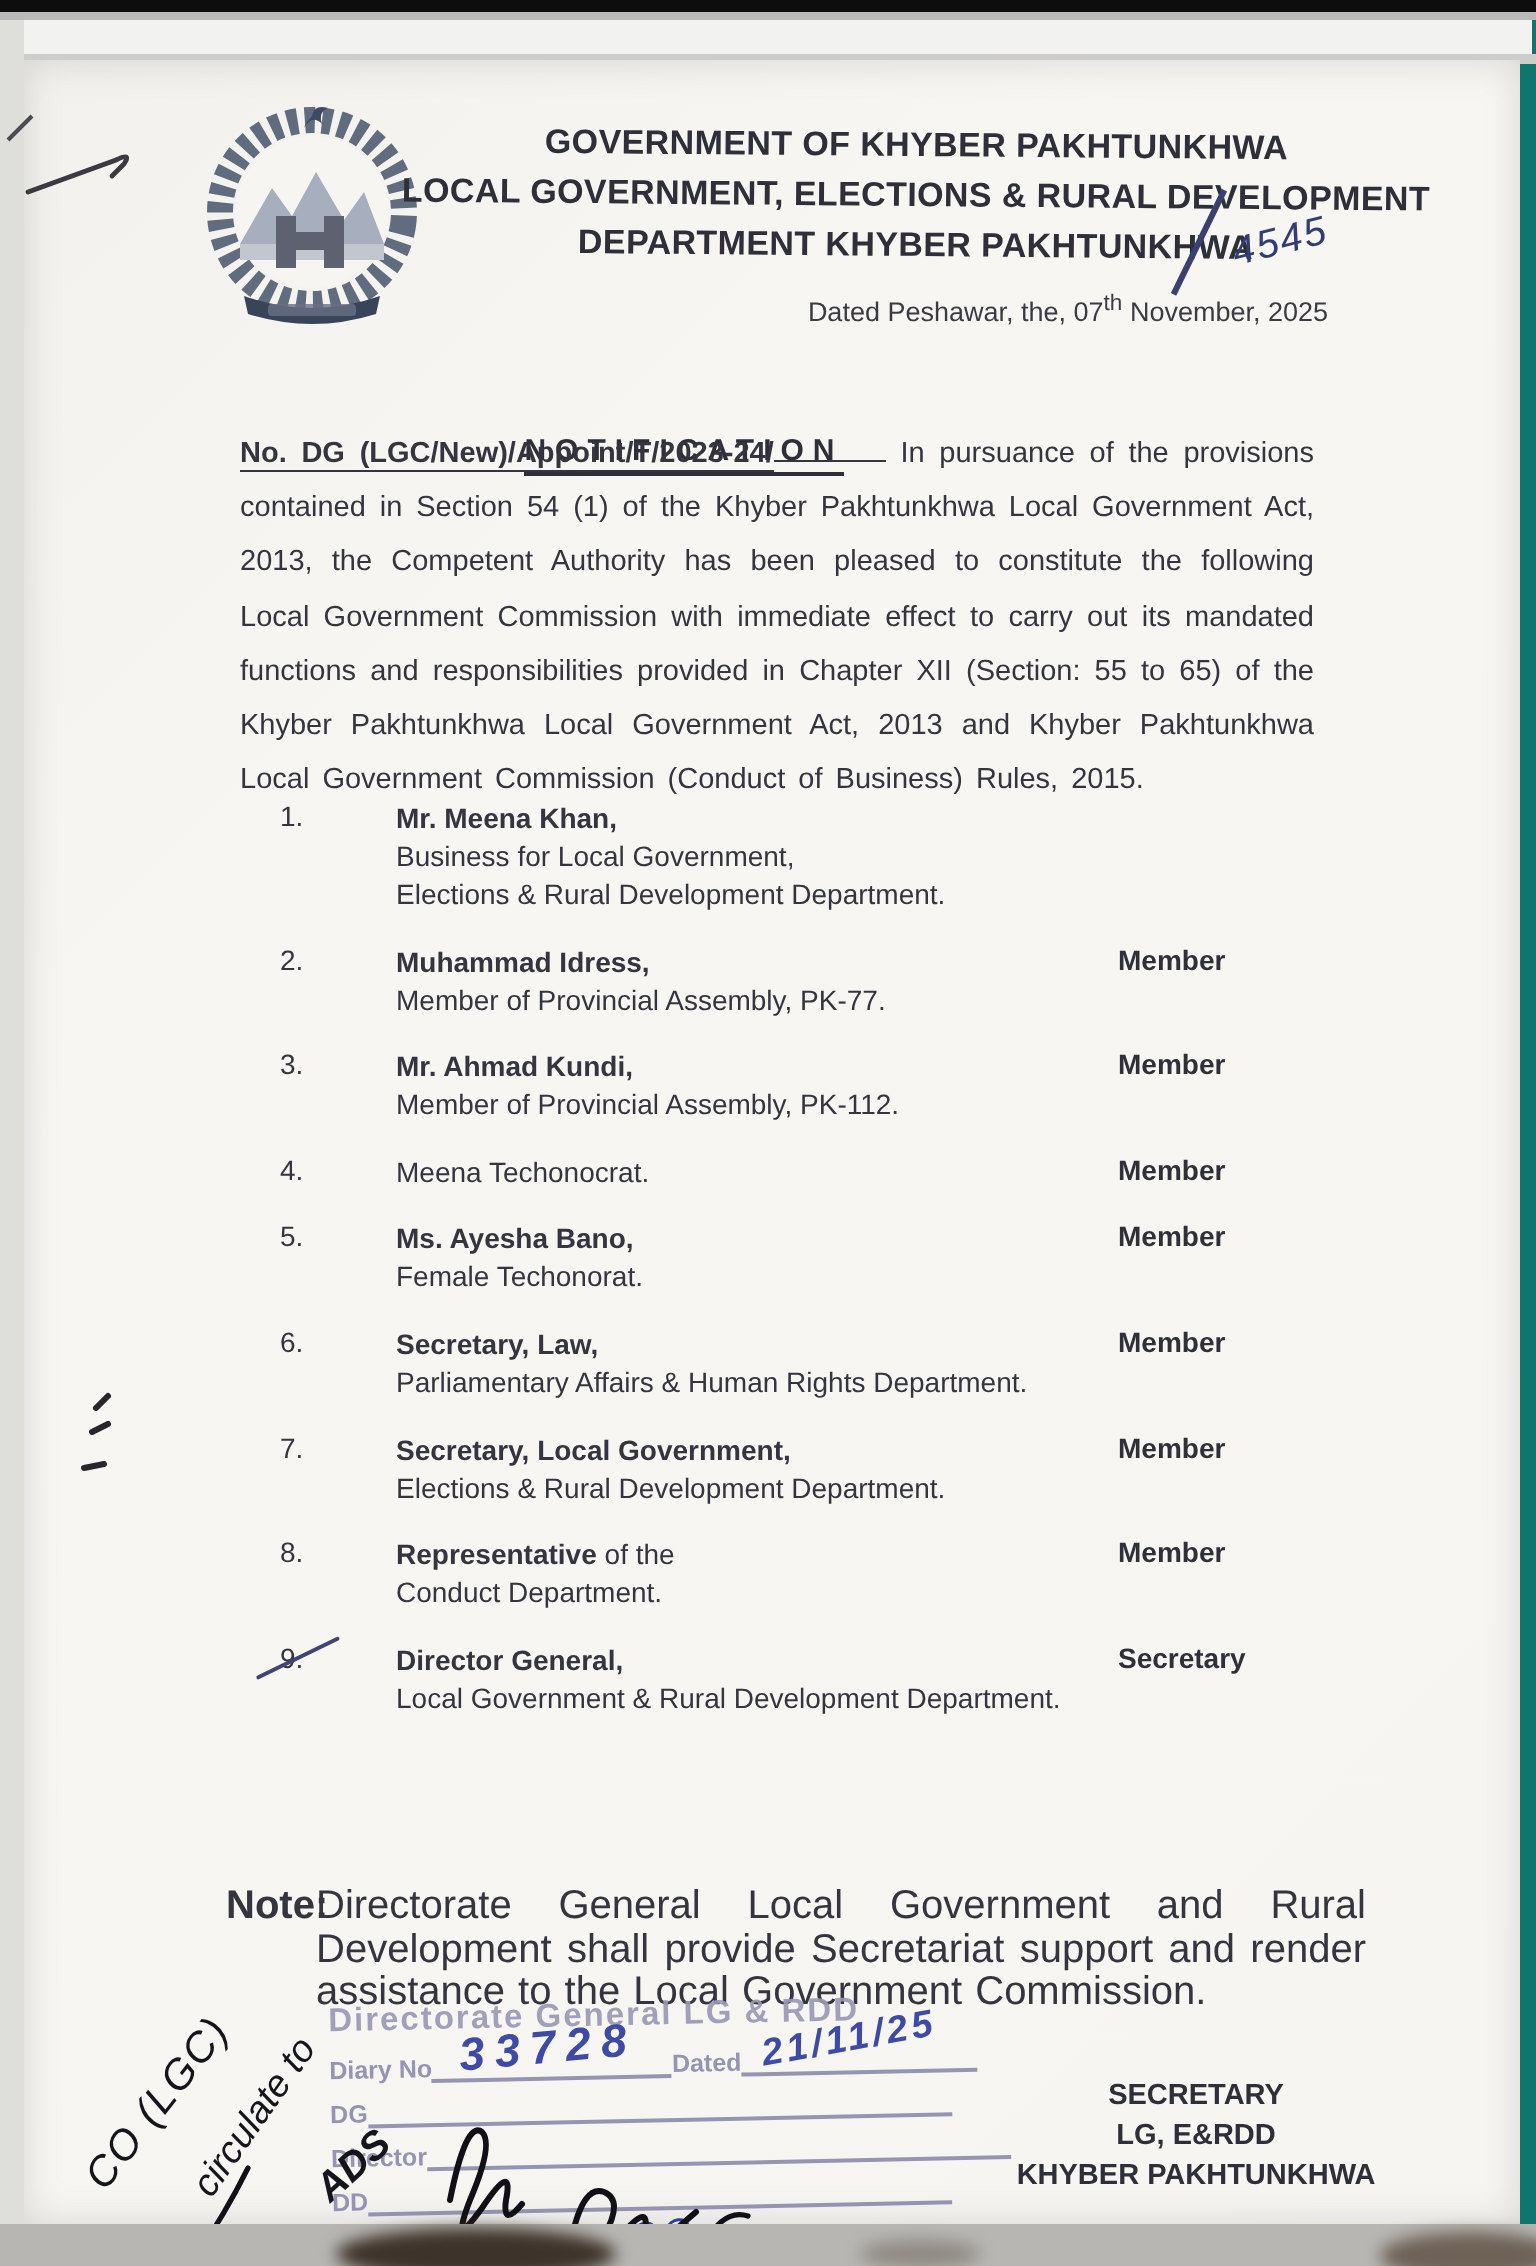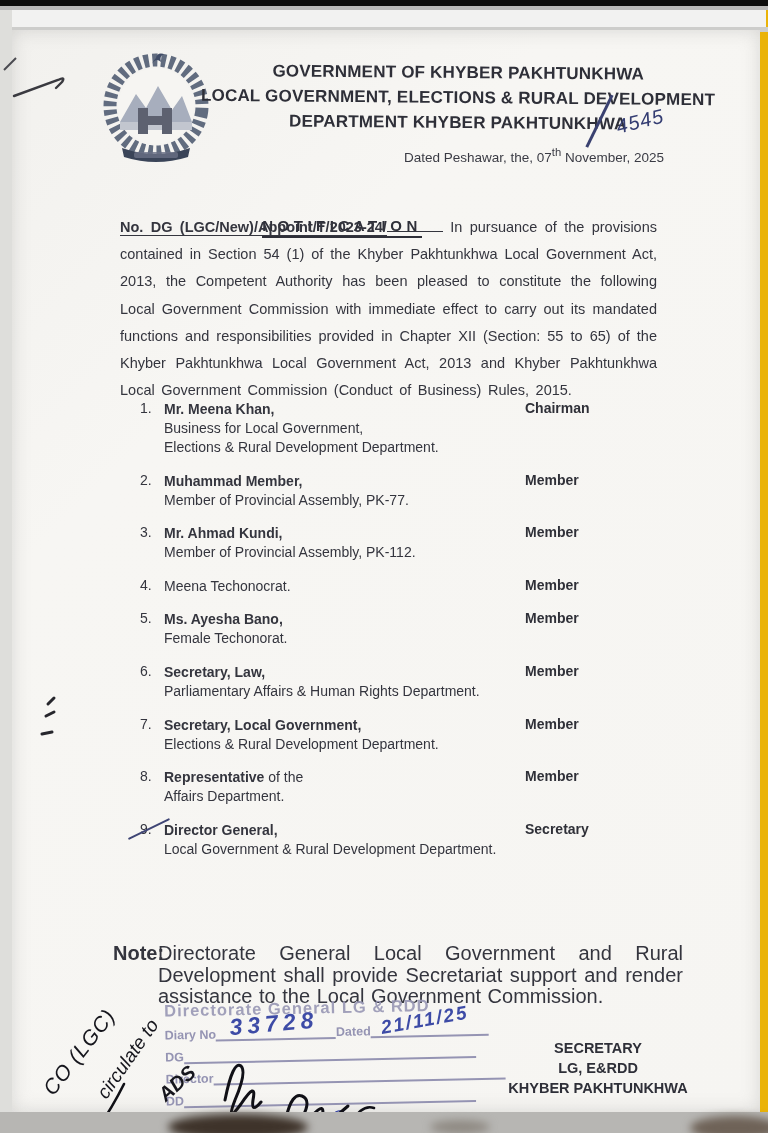--- a/index.html
+++ b/index.html
@@ -1,18 +1,18 @@
 <!DOCTYPE html>
 <html><head>
 <meta charset="utf-8">
 <style>
   * { margin:0; padding:0; box-sizing:border-box; }
   html,body { width:768px; height:1133px; overflow:hidden; }
   body { font-family:"Liberation Sans", sans-serif; background:#9a9a9a; position:relative; }
-  #stage { position:absolute; inset:0; background:#eab308; }
+  #stage { position:absolute; inset:0; background:#0f766e; }
 
   
   .band-black { position:absolute; top:0; left:0; right:0; height:6px; background:#0d0d0d; }
   .band-grey1 { position:absolute; top:6px; left:0; right:0; height:4px; background:#b9b9b9; }
   .band-white { position:absolute; top:10px; left:10px; right:2px; height:17px; background:#f2f2f1; }
   .band-grey2 { position:absolute; top:27px; left:0; right:0; height:5px; background:#cdcdcb; }
   .left-strip { position:absolute; top:10px; left:0; width:12px; bottom:20px; background:#dededb; }
   .bottom-band { position:absolute; left:0; right:0; top:1112px; height:21px; background:#b7b6b3; }
   .blob { position:absolute; filter:blur(4px); border-radius:50%; }
   .blob1 { left:168px; top:1114px; width:140px; height:26px; background:#3e332a; }
@@ -43,21 +43,21 @@
           line-height:27.2px; text-align:justify; color:#34353e; word-spacing:2.5px; }
   .refno { font-weight:bold; border-bottom:1.6px solid #34353e; }
   .refblank { display:inline-block; width:56px; border-bottom:1.6px solid #34353e; height:13px; }
 
   
   .members { position:absolute; left:128px; top:370px; width:540px; }
   .member { display:flex; margin-bottom:14.6px; }
   .m-num { width:24px; font-size:14px; flex:none; position:relative; color:#34353e; }
   .m-num.struck::after { content:""; position:absolute; left:-14px; top:7px; width:46px;
           height:2.2px; background:#3f4575; transform:rotate(-26deg); border-radius:2px; }
-  .m-text { width:361px; flex:none; font-size:14px; line-height:19px; color:#34353e; }
+  .m-text { width:361px; flex:none; font-size:14px; line-height:19px; color:#34353e;margin-left:34px; }
   .m-name-bold { font-weight:bold; }
   .m-role { font-weight:bold; font-size:14px; color:#2f3038; flex:none; }
 
   
   .note { position:absolute; left:101px; top:913px; width:570px; display:flex;
           font-size:20px; line-height:21.5px; color:#34353e; }
   .note-label { font-weight:bold; width:45px; flex:none; }
   .note-text { text-align:justify; word-spacing:1px; }
 
   
@@ -132,27 +132,26 @@
     <div class="members">
   <div class="member">
     <div class="m-num"><span>1.</span></div>
     <div class="m-text">
       <div class="m-line1"><span class="m-name-bold">Mr. Meena Khan,</span><span class="m-name-rest"></span></div>
       <div class="m-details">
               <div>Business for Local Government,</div>
               <div>Elections &amp; Rural Development Department.</div>
             </div>
     </div>
-    <div class="m-role">Chairman</div>
   </div>
 
   <div class="member">
     <div class="m-num"><span>2.</span></div>
     <div class="m-text">
-      <div class="m-line1"><span class="m-name-bold">Muhammad Member,</span><span class="m-name-rest"></span></div>
+      <div class="m-line1"><span class="m-name-bold">Muhammad Idress,</span><span class="m-name-rest"></span></div>
       <div class="m-details">
               <div>Member of Provincial Assembly, PK-77.</div>
             </div>
     </div>
     <div class="m-role">Member</div>
   </div>
 
   <div class="member">
     <div class="m-num"><span>3.</span></div>
     <div class="m-text">
@@ -205,21 +204,21 @@
             </div>
     </div>
     <div class="m-role">Member</div>
   </div>
 
   <div class="member">
     <div class="m-num"><span>8.</span></div>
     <div class="m-text">
       <div class="m-line1"><span class="m-name-bold">Representative</span><span class="m-name-rest"> of the</span></div>
       <div class="m-details">
-              <div>Affairs Department.</div>
+              <div>Conduct Department.</div>
             </div>
     </div>
     <div class="m-role">Member</div>
   </div>
 
   <div class="member">
     <div class="m-num struck"><span>9.</span></div>
     <div class="m-text">
       <div class="m-line1"><span class="m-name-bold">Director General,</span><span class="m-name-rest"></span></div>
       <div class="m-details">

